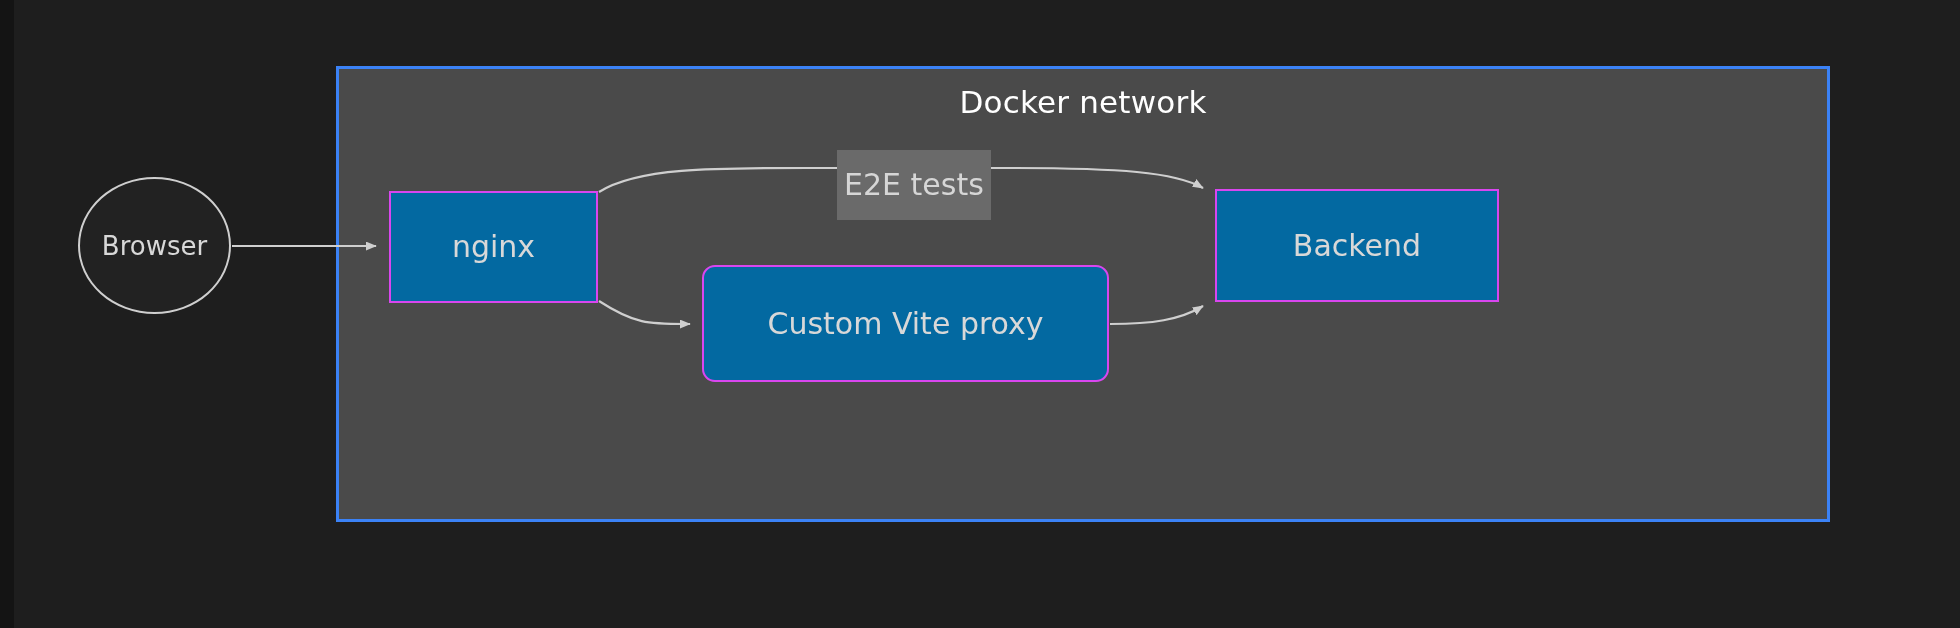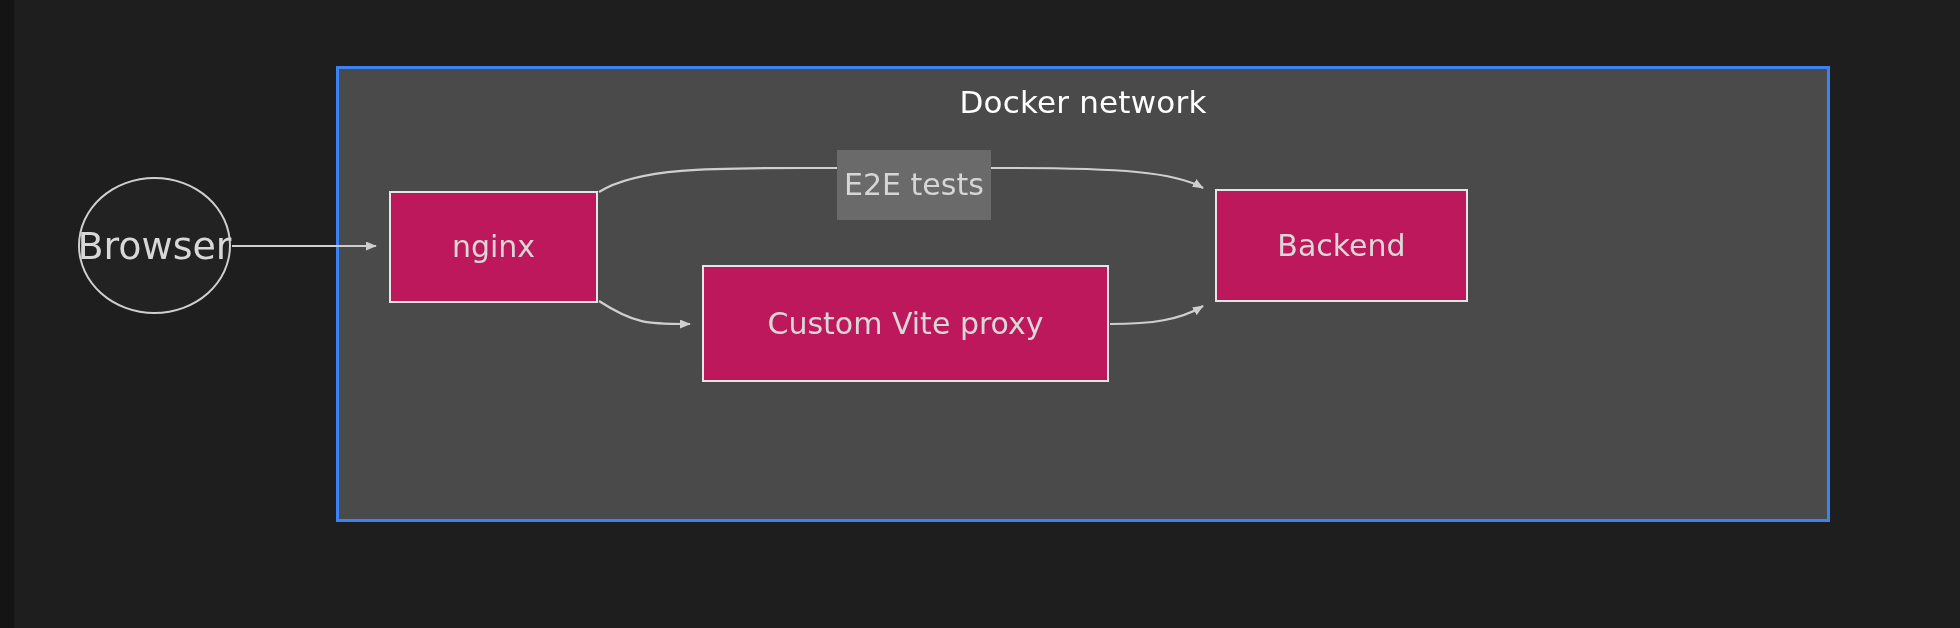--- a/index.html
+++ b/index.html
@@ -52,22 +52,22 @@
     color: #ffffff;
     font-size: 31px;
     line-height: 38px;
     letter-spacing: 0.2px;
     white-space: nowrap;
   }
 
   
   .node {
     position: absolute;
-    background: #be185d;
-    border: 2px solid #e5e5e5;
+    background: #0369a1;
+    border: 2px solid #d946ef;
     box-sizing: border-box;
     display: flex;
     align-items: center;
     justify-content: center;
     color: #d8d8d8;
     font-size: 30px;
     line-height: 36px;
     white-space: nowrap;
   }
 
@@ -76,45 +76,46 @@
     top: 191px;
     width: 209px;
     height: 112px;
   }
 
   .node-vite {
     left: 702px;
     top: 265px;
     width: 407px;
     height: 117px;
+    border-radius: 13px;
   }
 
   .node-backend {
     left: 1215px;
     top: 189px;
-    width: 253px;
+    width: 284px;
     height: 113px;
   }
 
   
   .node-browser {
     position: absolute;
     left: 78px;
     top: 177px;
     width: 153px;
     height: 137px;
     border-radius: 50%;
     background: #222222;
     border: 2px solid #cfcfcf;
     box-sizing: border-box;
     display: flex;
     align-items: center;
     justify-content: center;
     color: #d8d8d8;
-    font-size: 38px;
+    font-size: 26px;
     line-height: 36px;
     white-space: nowrap;
   }
 
   
   .edges {
     position: absolute;
     left: 0;
     top: 0;
     width: 1960px;

